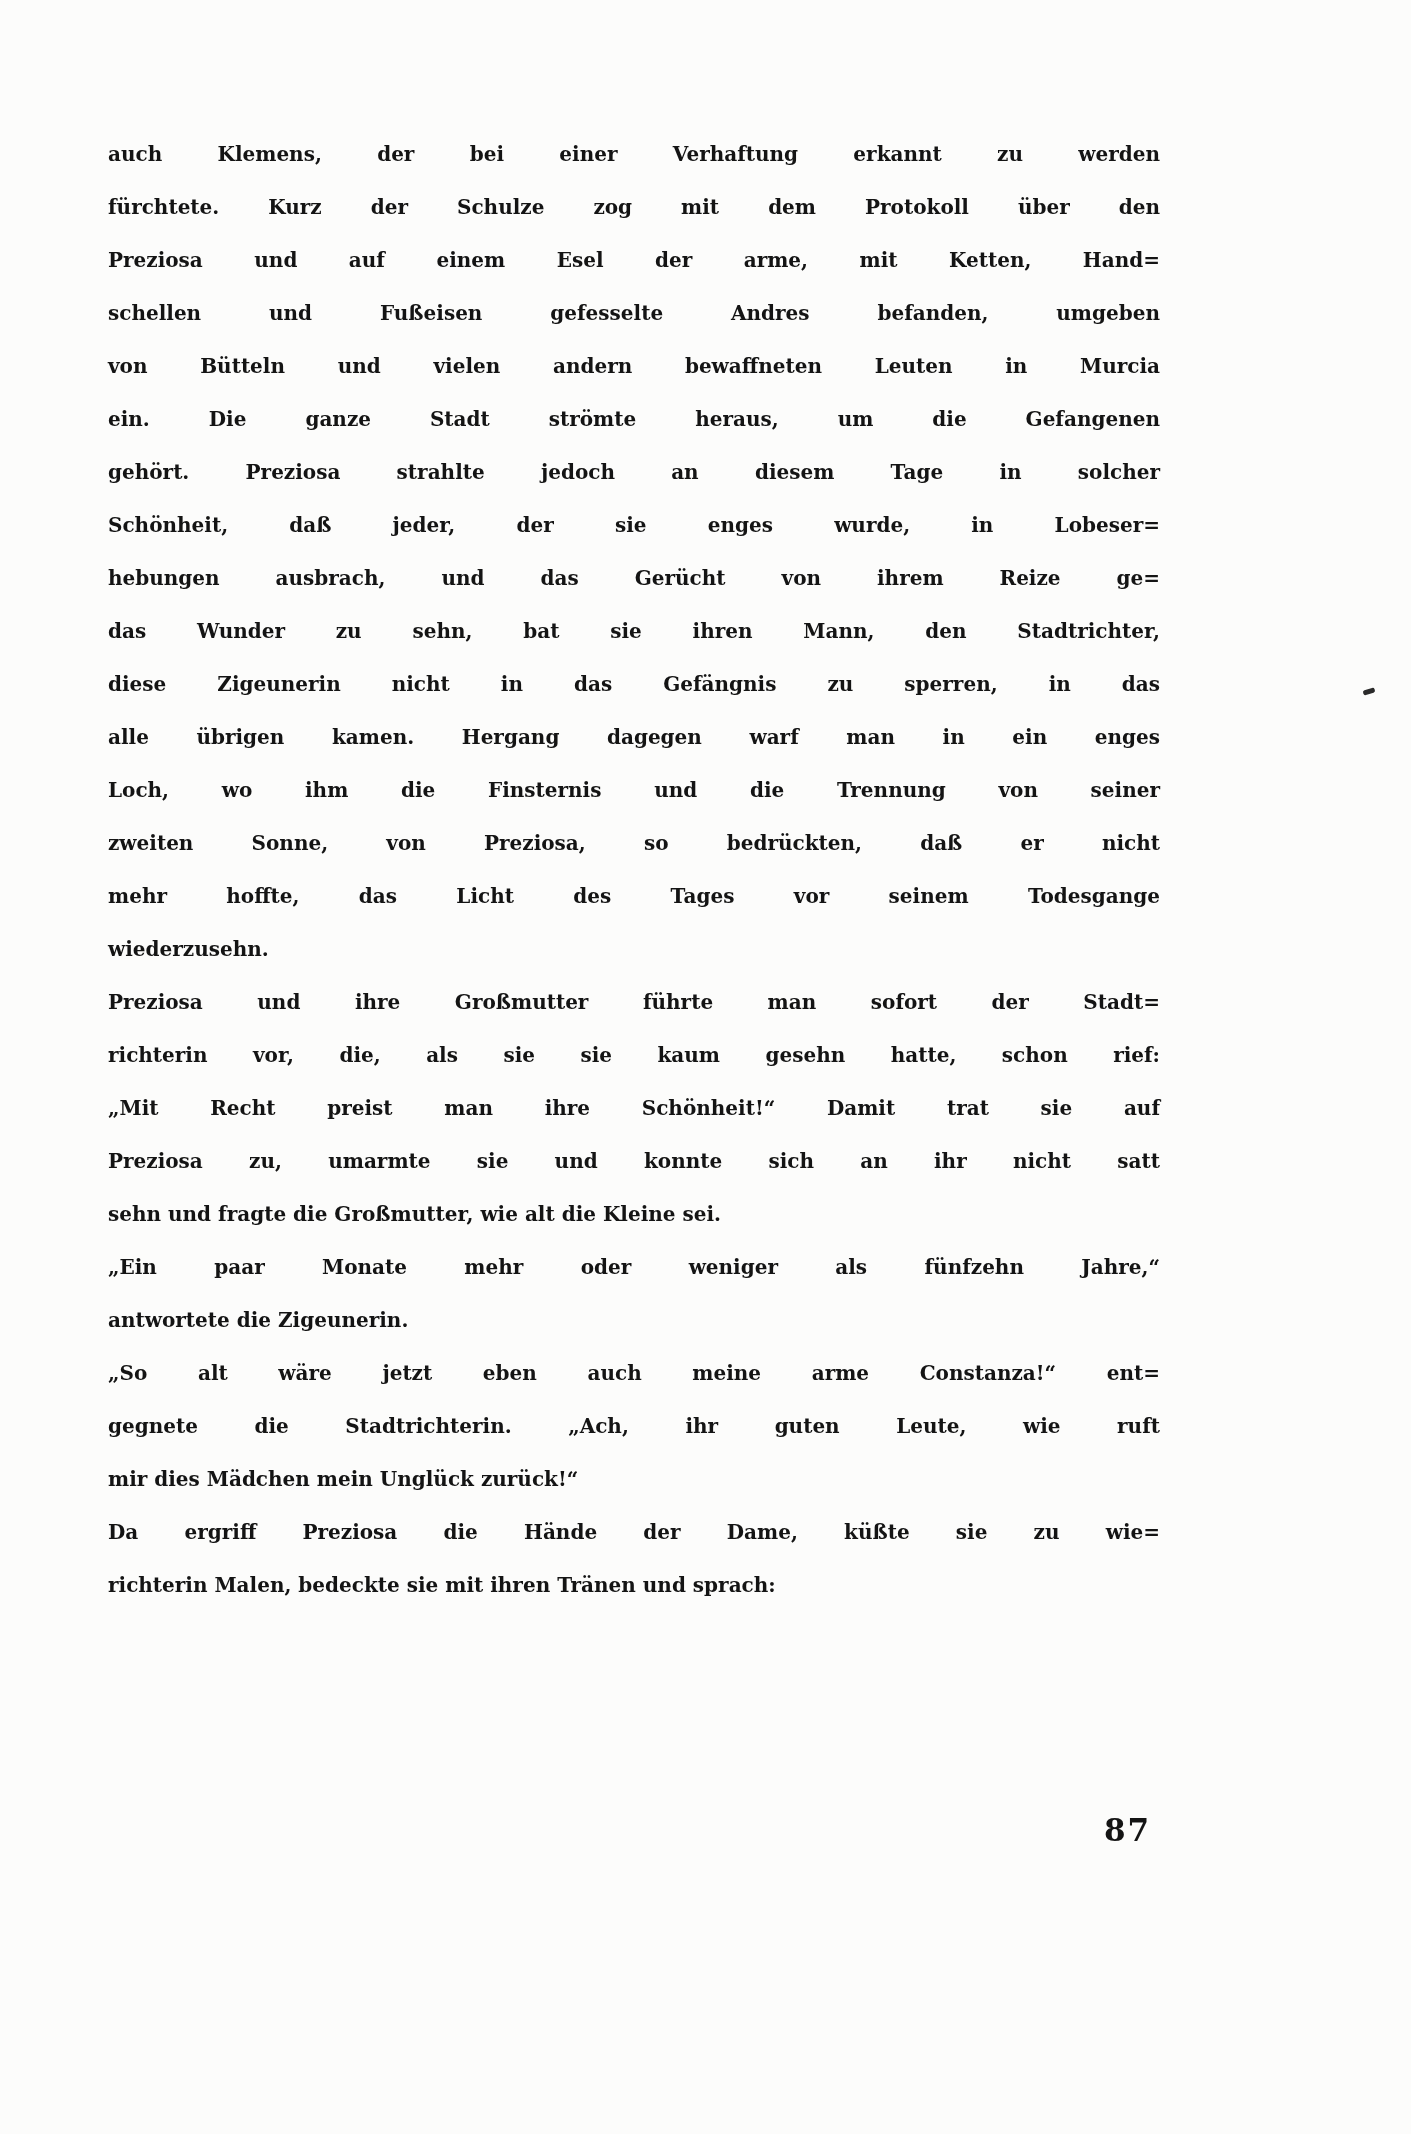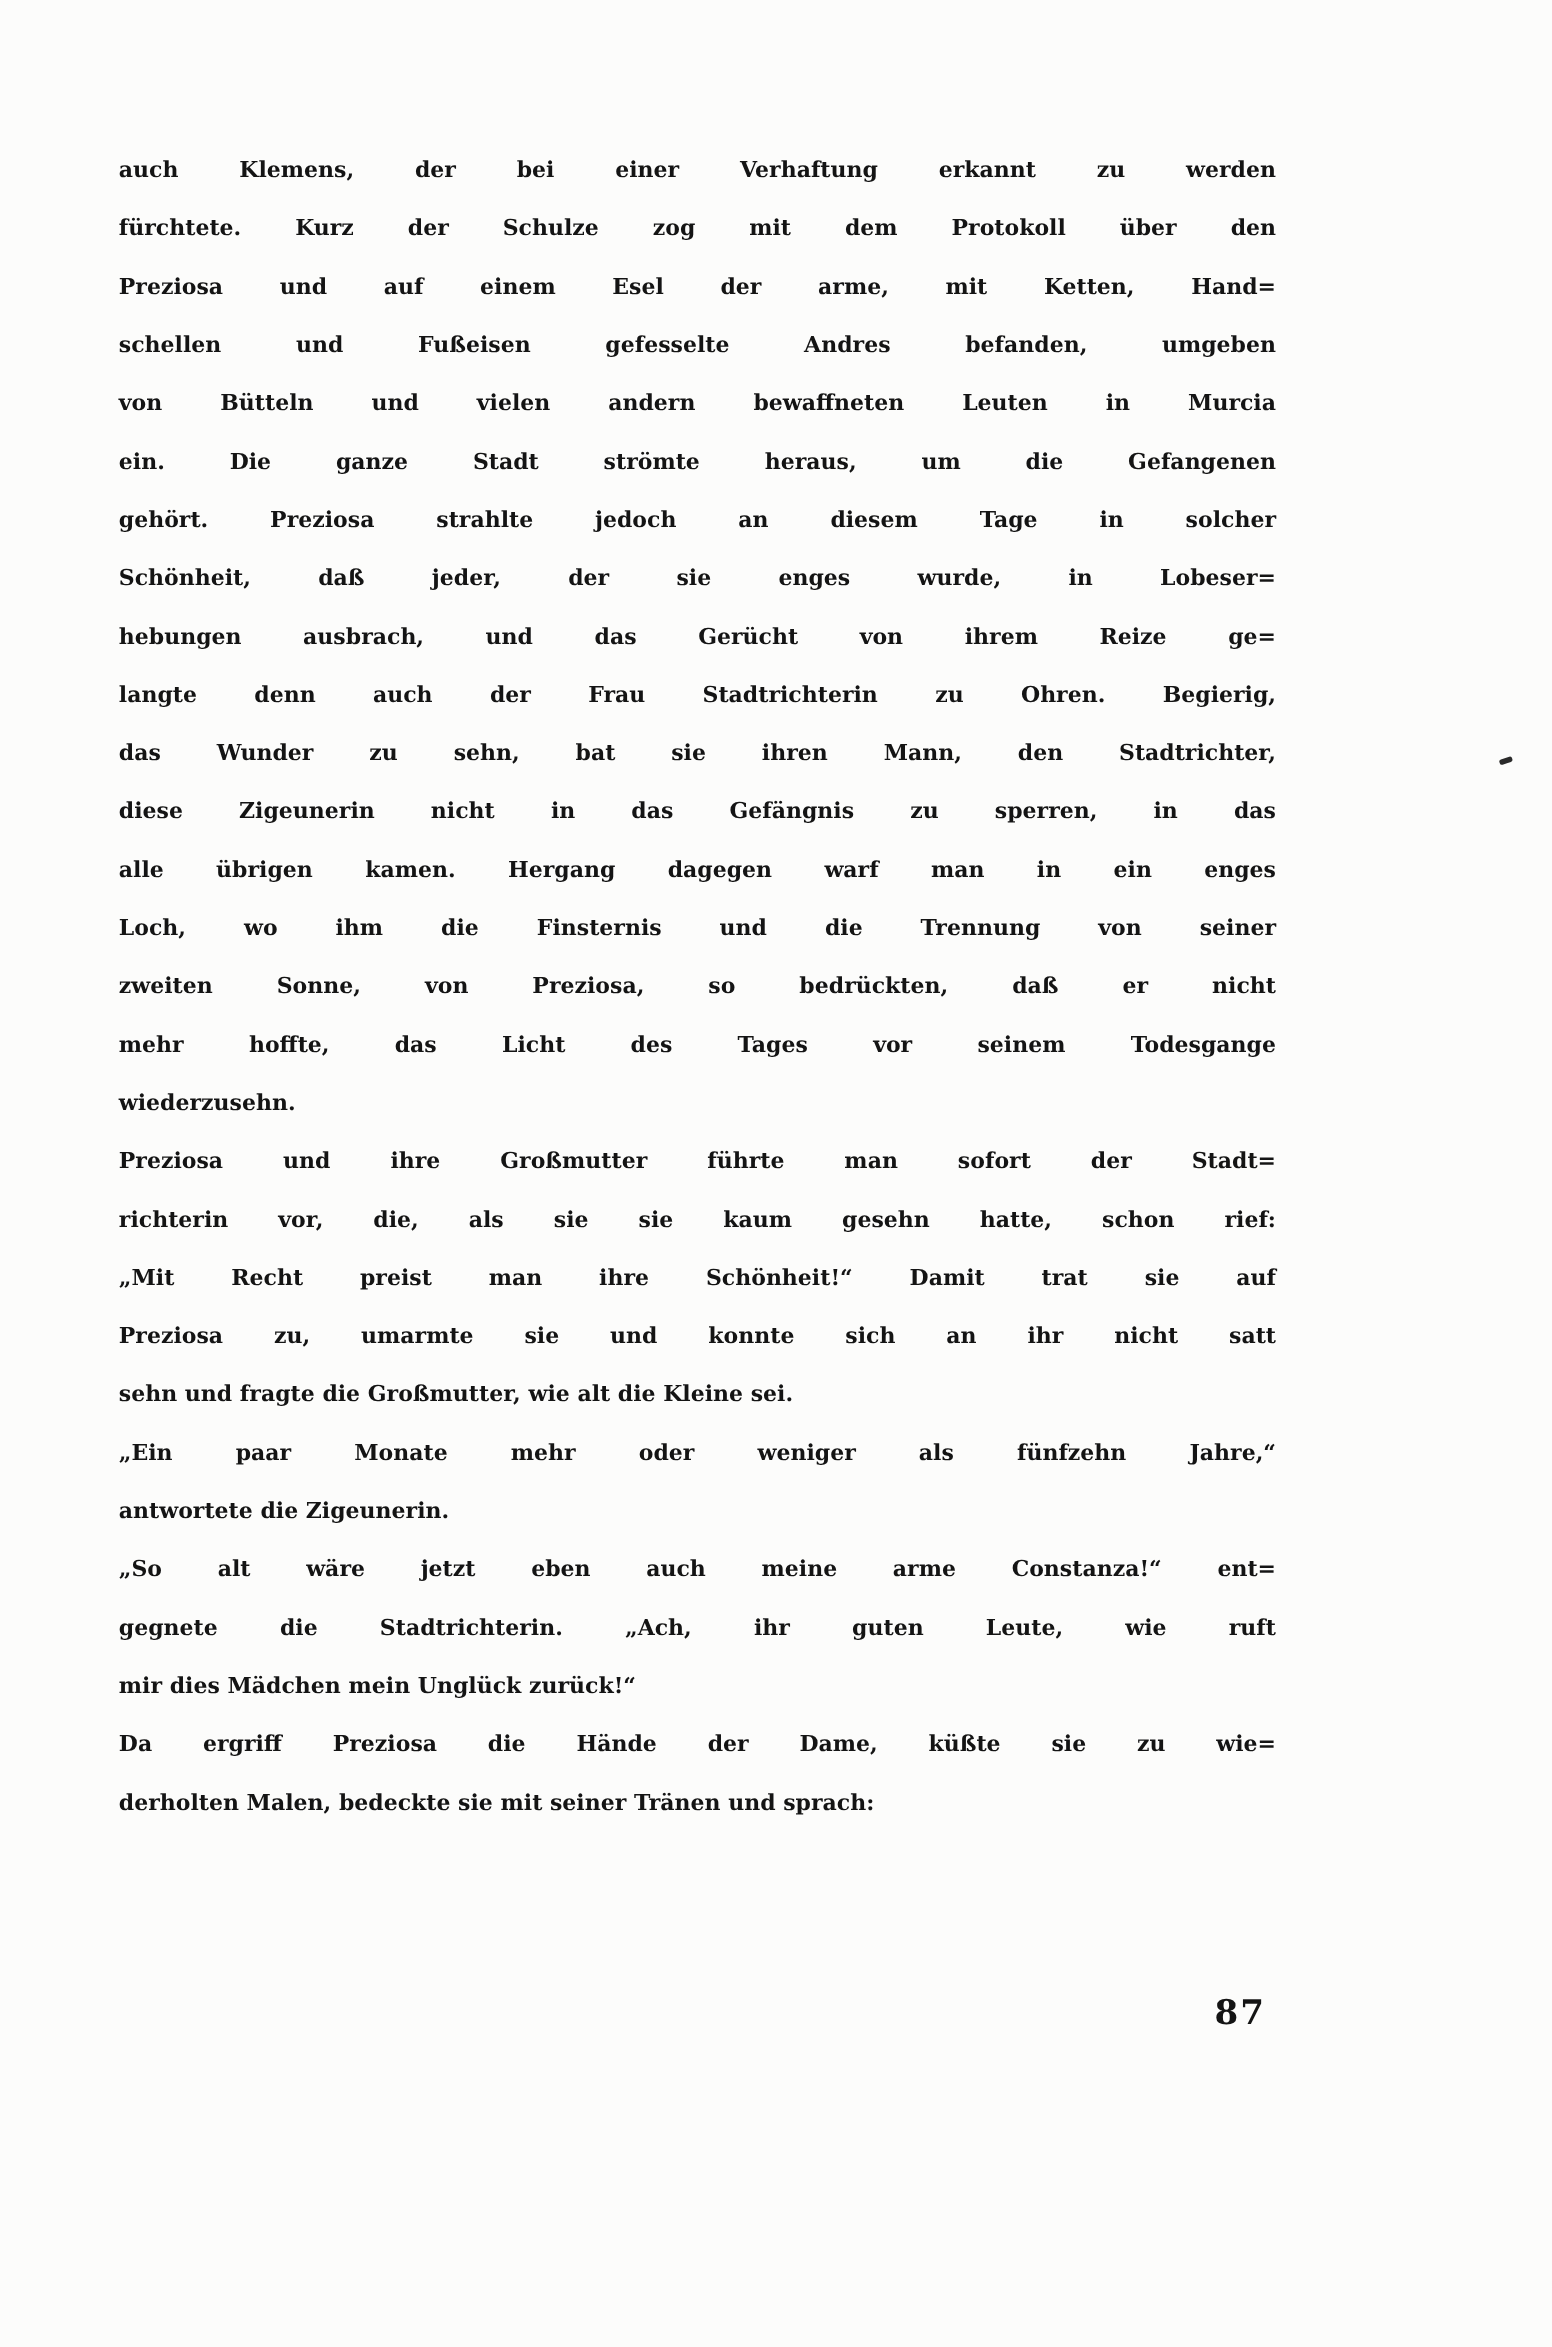--- a/index.html
+++ b/index.html
@@ -69,36 +69,35 @@
   <div class="text-block">
       <div class="line just">auch Klemens, der bei einer Verhaftung erkannt zu werden</div>
       <div class="line just">fürchtete. Kurz der Schulze zog mit dem Protokoll über den</div>
       <div class="line just">Preziosa und auf einem Esel der arme, mit Ketten, Hand=</div>
       <div class="line just">schellen und Fußeisen gefesselte Andres befanden, umgeben</div>
       <div class="line just">von Bütteln und vielen andern bewaffneten Leuten in Murcia</div>
       <div class="line just">ein. Die ganze Stadt strömte heraus, um die Gefangenen</div>
       <div class="line just">gehört. Preziosa strahlte jedoch an diesem Tage in solcher</div>
       <div class="line just">Schönheit, daß jeder, der sie enges wurde, in Lobeser=</div>
       <div class="line just">hebungen ausbrach, und das Gerücht von ihrem Reize ge=</div>
-      <div class="line just">langte denn auch der Frau Stadtrichterin zu Ohren. Begierig,</div>
       <div class="line just">das Wunder zu sehn, bat sie ihren Mann, den Stadtrichter,</div>
       <div class="line just">diese Zigeunerin nicht in das Gefängnis zu sperren, in das</div>
       <div class="line just">alle übrigen kamen. Hergang dagegen warf man in ein enges</div>
       <div class="line just">Loch, wo ihm die Finsternis und die Trennung von seiner</div>
       <div class="line just">zweiten Sonne, von Preziosa, so bedrückten, daß er nicht</div>
       <div class="line just">mehr hoffte, das Licht des Tages vor seinem Todesgange</div>
       <div class="line">wiederzusehn.</div>
       <div class="line just">Preziosa und ihre Großmutter führte man sofort der Stadt=</div>
       <div class="line just">richterin vor, die, als sie sie kaum gesehn hatte, schon rief:</div>
       <div class="line just">„Mit Recht preist man ihre Schönheit!“ Damit trat sie auf</div>
       <div class="line just">Preziosa zu, umarmte sie und konnte sich an ihr nicht satt</div>
       <div class="line">sehn und fragte die Großmutter, wie alt die Kleine sei.</div>
       <div class="line just">„Ein paar Monate mehr oder weniger als fünfzehn Jahre,“</div>
       <div class="line">antwortete die Zigeunerin.</div>
       <div class="line just">„So alt wäre jetzt eben auch meine arme Constanza!“ ent=</div>
       <div class="line just">gegnete die Stadtrichterin. „Ach, ihr guten Leute, wie ruft</div>
       <div class="line">mir dies Mädchen mein Unglück zurück!“</div>
       <div class="line just">Da ergriff Preziosa die Hände der Dame, küßte sie zu wie=</div>
-      <div class="line">derholten Malen, bedeckte sie mit seiner Tränen und sprach:</div>
+      <div class="line">richterin Malen, bedeckte sie mit ihren Tränen und sprach:</div>
     </div>
   <div class="page-number">87</div>
   <div class="speck"></div>
 </div>
 
 </body></html>

